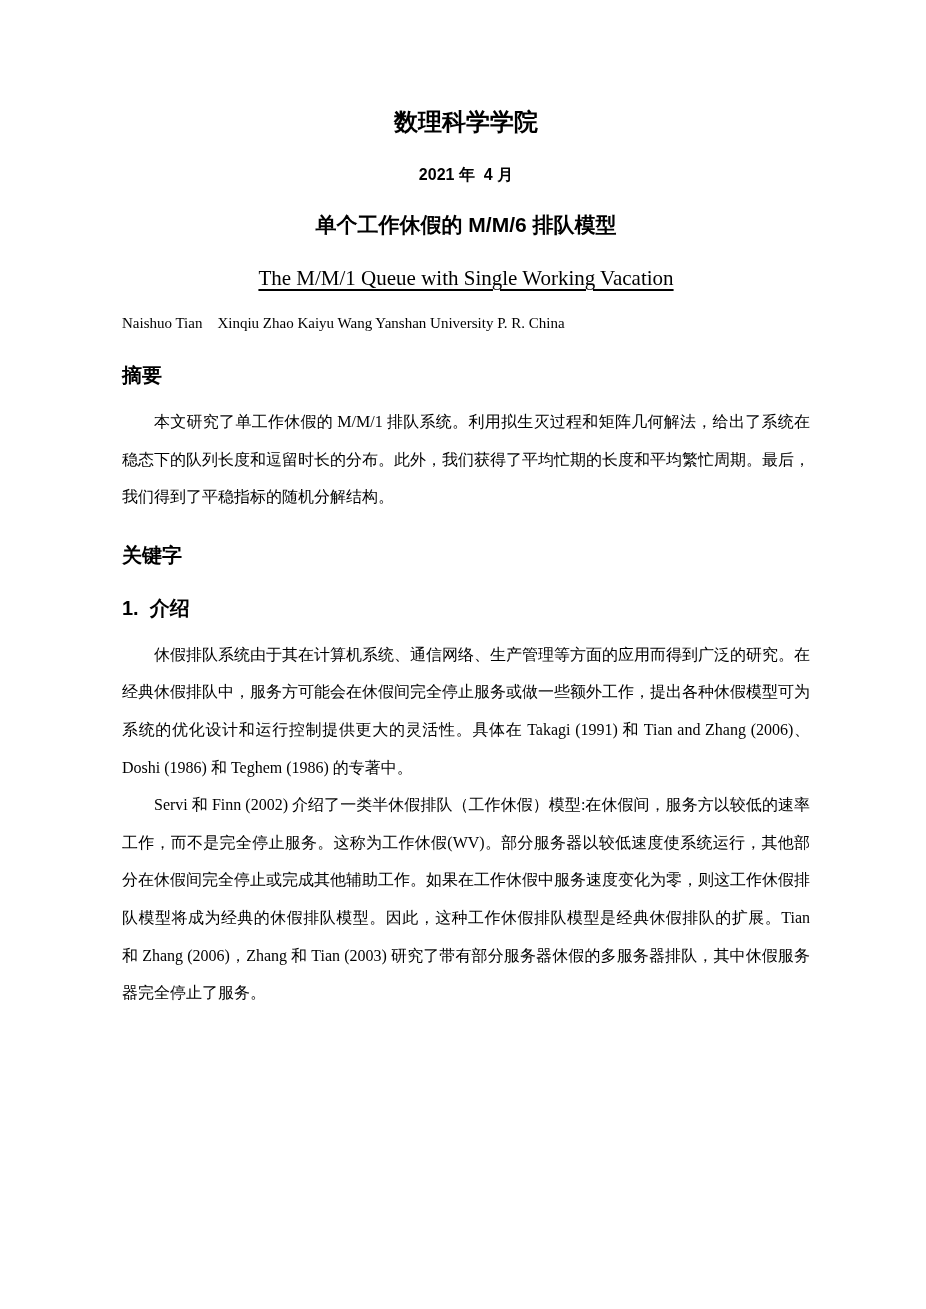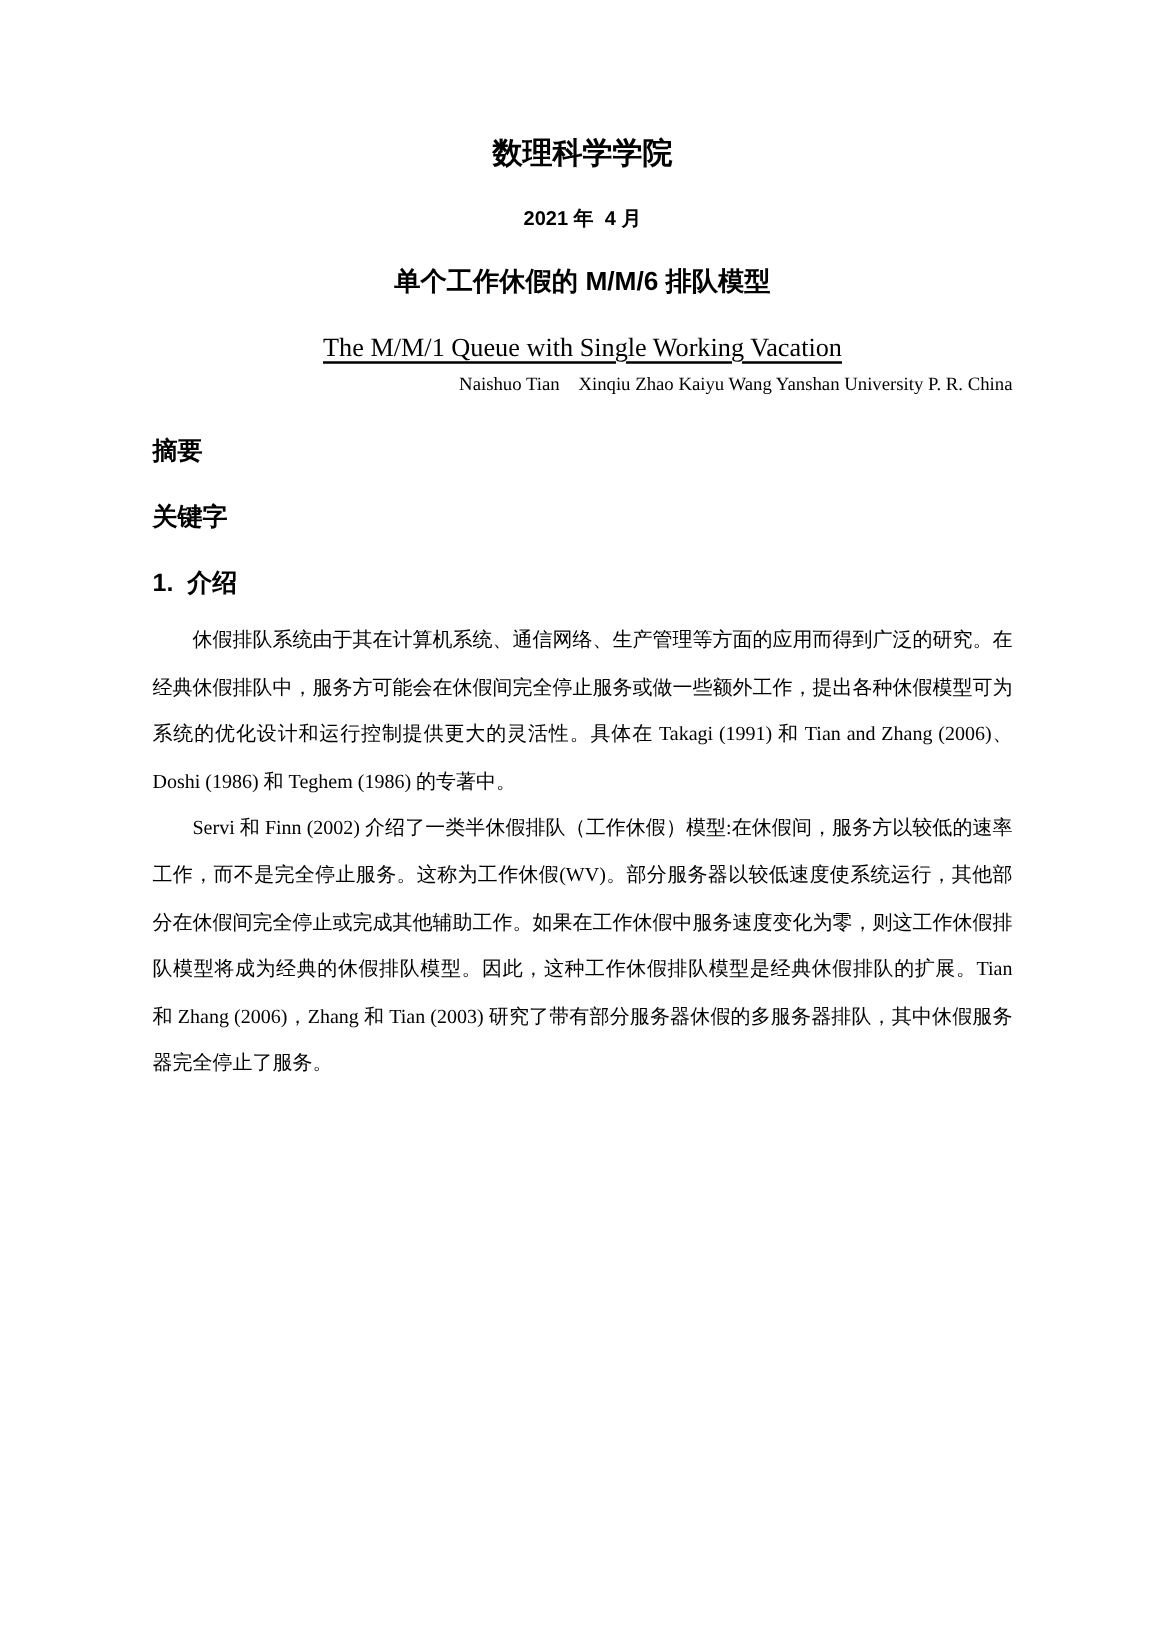--- a/index.html
+++ b/index.html
@@ -37,28 +37,28 @@
     font-weight: bold;
     font-family: "Liberation Sans", "DejaVu Sans", sans-serif;
     margin-bottom: 27px;
     white-space: pre-wrap;
   }
   .doc-subtitle-en {
     text-align: center;
     font-size: 21px;
     font-weight: normal;
     font-family: "Liberation Serif", "DejaVu Serif", serif;
-    margin-bottom: 9px;
+    margin-bottom: 24px;
   }
   .doc-subtitle-en .underline {
     text-decoration: underline;
     text-underline-offset: 4px;
   }
   .authors {
-    text-align: right;
+    text-align: left;
     font-size: 15px;
     font-family: "Liberation Serif", "DejaVu Serif", serif;
     margin-bottom: 30px;
     white-space: pre-wrap;
   }
   .section-heading {
     font-size: 20px;
     font-weight: bold;
     font-family: "Liberation Sans", "DejaVu Sans", sans-serif;
     margin-top: 26px;
@@ -85,20 +85,21 @@
   <h2 class="doc-subtitle-zh">单个工作休假的 M/M/6 排队模型</h2>
 
   <div class="doc-subtitle-en">
     <span class="underline">The M/M/1 Queue with Single Working Vacation</span>
   </div>
 
   <div class="authors">Naishuo Tian    Xinqiu Zhao Kaiyu Wang Yanshan University P. R. China</div>
 
   <h3 class="section-heading">摘要</h3>
 
+  <p class="body-para">本文研究了单工作休假的 M/M/1 排队系统。利用拟生灭过程和矩阵几何解法，给出了系统在稳态下的队列长度和逗留时长的分布。此外，我们获得了平均忙期的长度和平均繁忙周期。最后，我们得到了平稳指标的随机分解结构。</p>
 
   <h3 class="section-heading">关键字</h3>
 
 
   <h3 class="section-heading">1.  介绍</h3>
 
   <p class="body-para">休假排队系统由于其在计算机系统、通信网络、生产管理等方面的应用而得到广泛的研究。在经典休假排队中，服务方可能会在休假间完全停止服务或做一些额外工作，提出各种休假模型可为系统的优化设计和运行控制提供更大的灵活性。具体在 Takagi (1991) 和 Tian and Zhang (2006)、Doshi (1986) 和 Teghem (1986) 的专著中。</p>
 
   <p class="body-para">Servi 和 Finn (2002) 介绍了一类半休假排队（工作休假）模型:在休假间，服务方以较低的速率工作，而不是完全停止服务。这称为工作休假(WV)。部分服务器以较低速度使系统运行，其他部分在休假间完全停止或完成其他辅助工作。如果在工作休假中服务速度变化为零，则这工作休假排队模型将成为经典的休假排队模型。因此，这种工作休假排队模型是经典休假排队的扩展。Tian 和 Zhang (2006)，Zhang 和 Tian (2003) 研究了带有部分服务器休假的多服务器排队，其中休假服务器完全停止了服务。</p>
 

